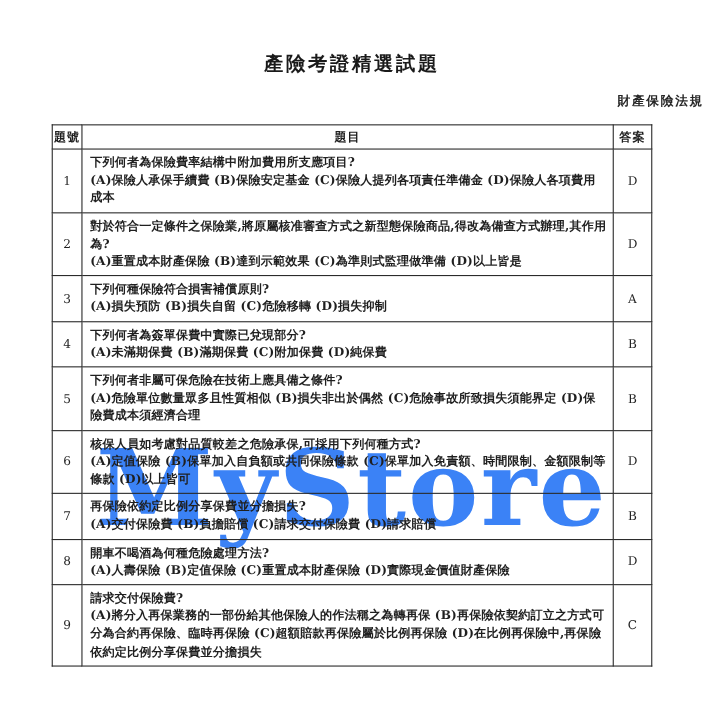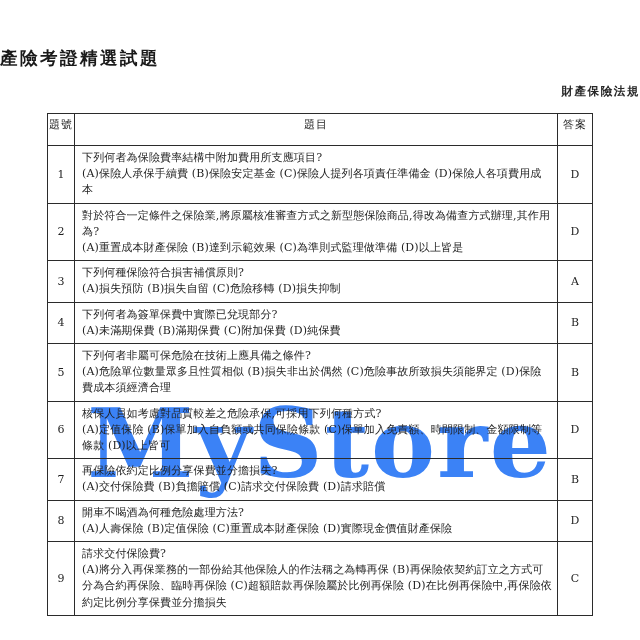--- a/index.html
+++ b/index.html
@@ -41,21 +41,21 @@
     line-height: 1;
   }
 
   #content {
     position: relative;
     z-index: 2;
   }
 
   
   .doc-title {
-    text-align: left;
+    text-align: center;
     font-size: 17.5px;
     font-weight: 700;
     color: #1a1a1a;
     letter-spacing: 2.5px;
     margin: 0;
     padding-top: 46px;
     font-family: "DejaVu Serif", "Liberation Serif", serif;
   }
   .doc-subtitle {
     text-align: right;
@@ -84,23 +84,23 @@
     vertical-align: middle;
     background: transparent;
   }
 
   col.c-num   { width: 27px; }
   col.c-body  { width: 483px; }
   col.c-ans   { width: 35px; }
 
   thead th {
     font-size: 11px;
-    font-weight: 400;
-    text-align: center;
-    padding: 3px 0 13px 0;
+    font-weight: 700;
+    text-align: center;
+    padding: 3px 0 3px 0;
     letter-spacing: 1px;
     height: 15px;
   }
 
   td.num {
     text-align: center;
     font-size: 11px;
     font-family: "DejaVu Serif", "Liberation Serif", serif;
     color: #2a2a2a;
   }
@@ -109,20 +109,21 @@
     font-size: 11px;
     font-family: "DejaVu Serif", "Liberation Serif", serif;
     color: #2a2a2a;
   }
   td.body {
     padding: 4px 5px 4px 7px;
     font-size: 11px;
     line-height: 16.2px;
     letter-spacing: 0.15px;
     text-align: left;
+    font-weight: bold;
   }
   td.body .stem,
   td.body .opts {
     display: block;
     white-space: normal;
     word-break: break-all;
   }
 </style>
 </head>
 <body>

